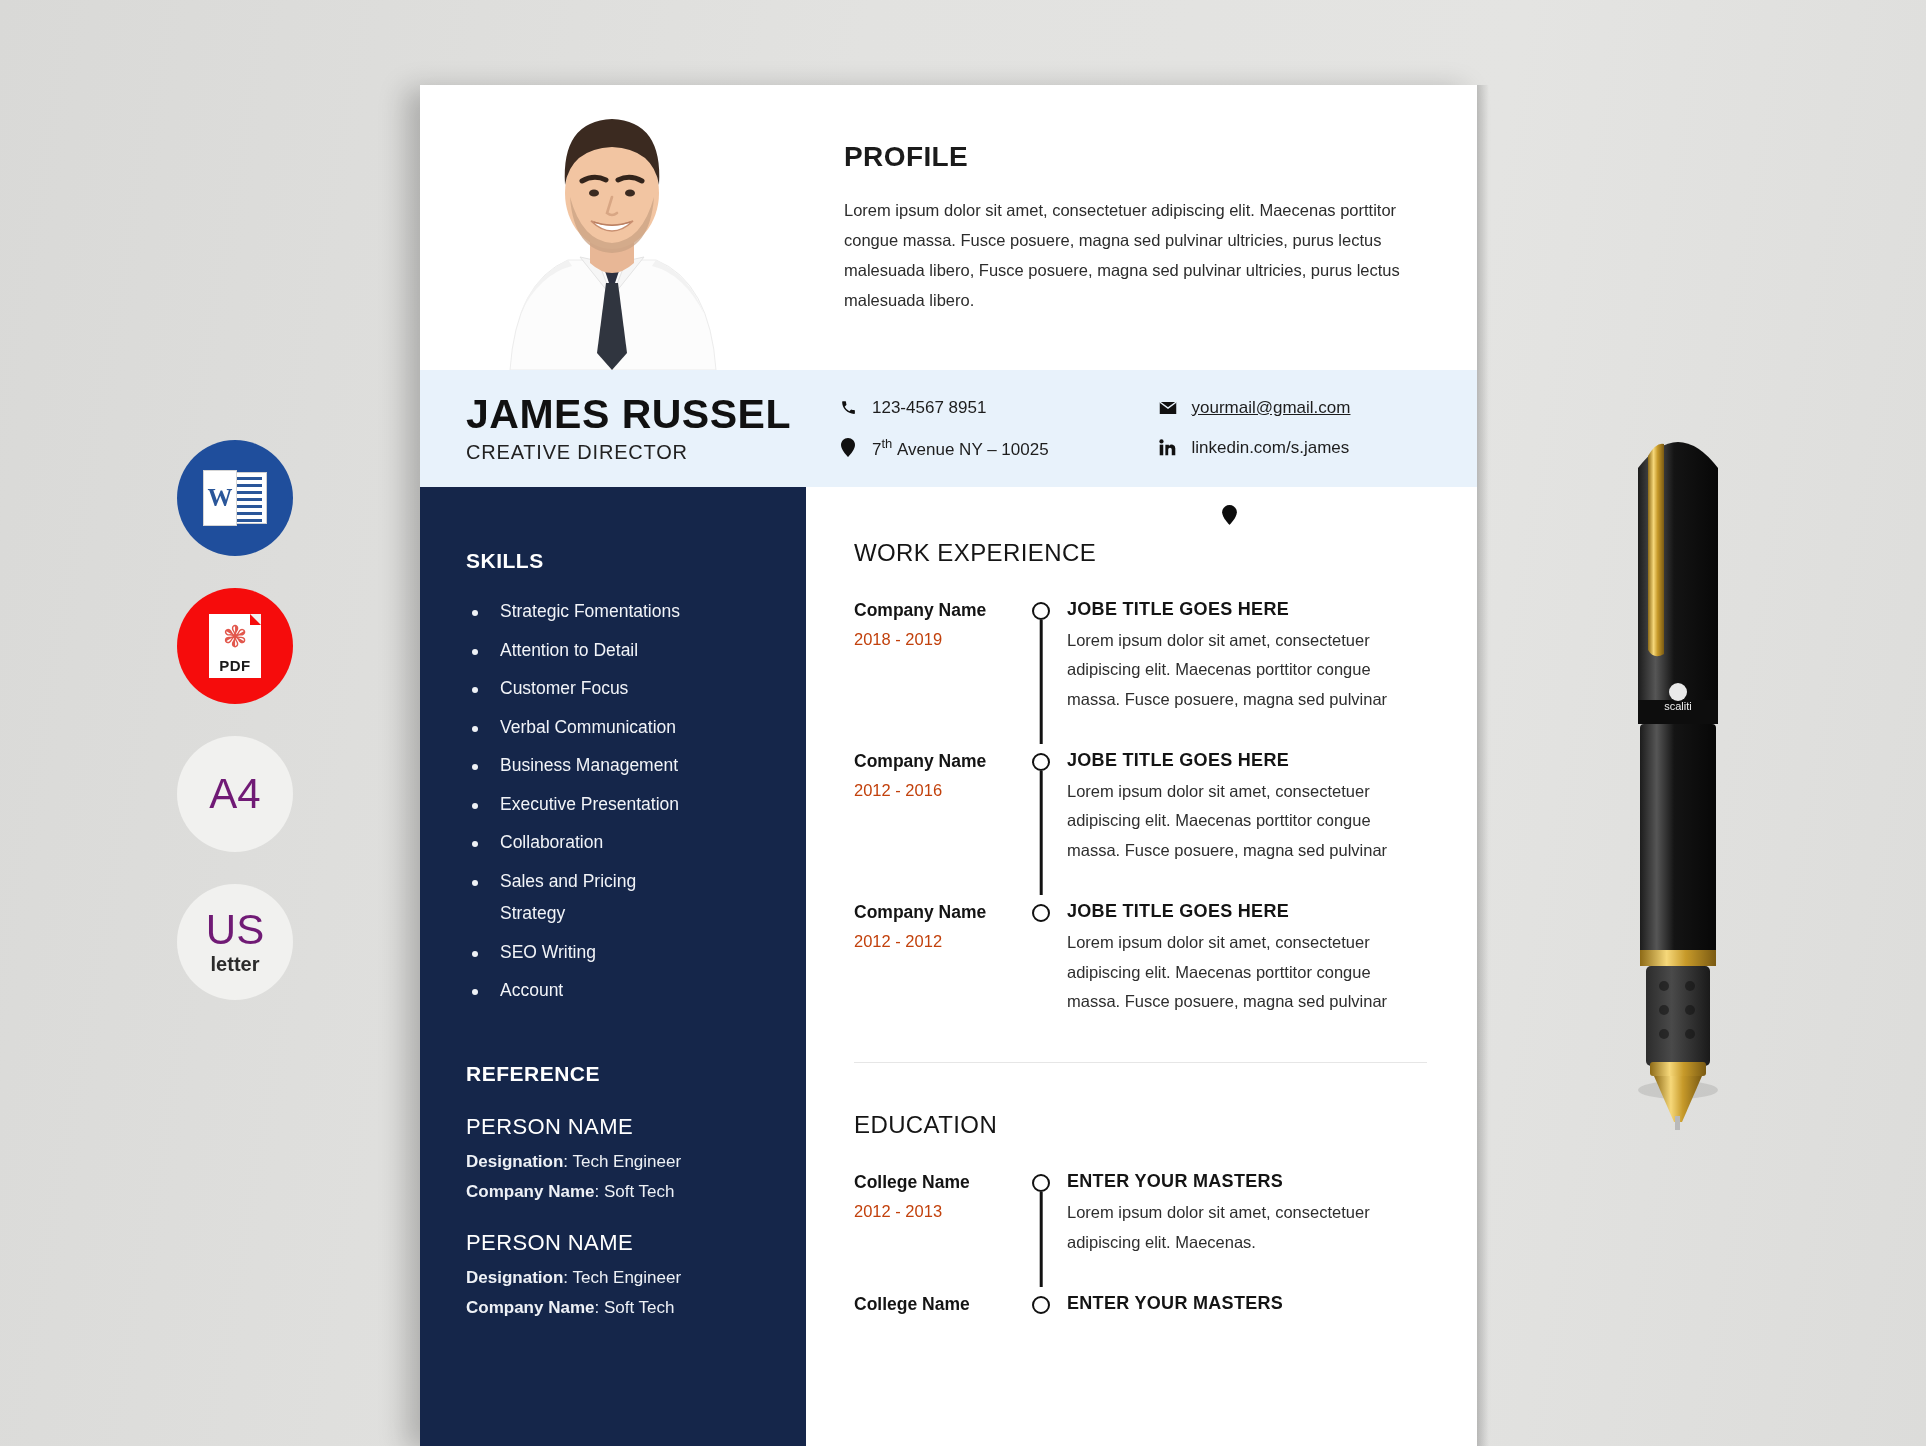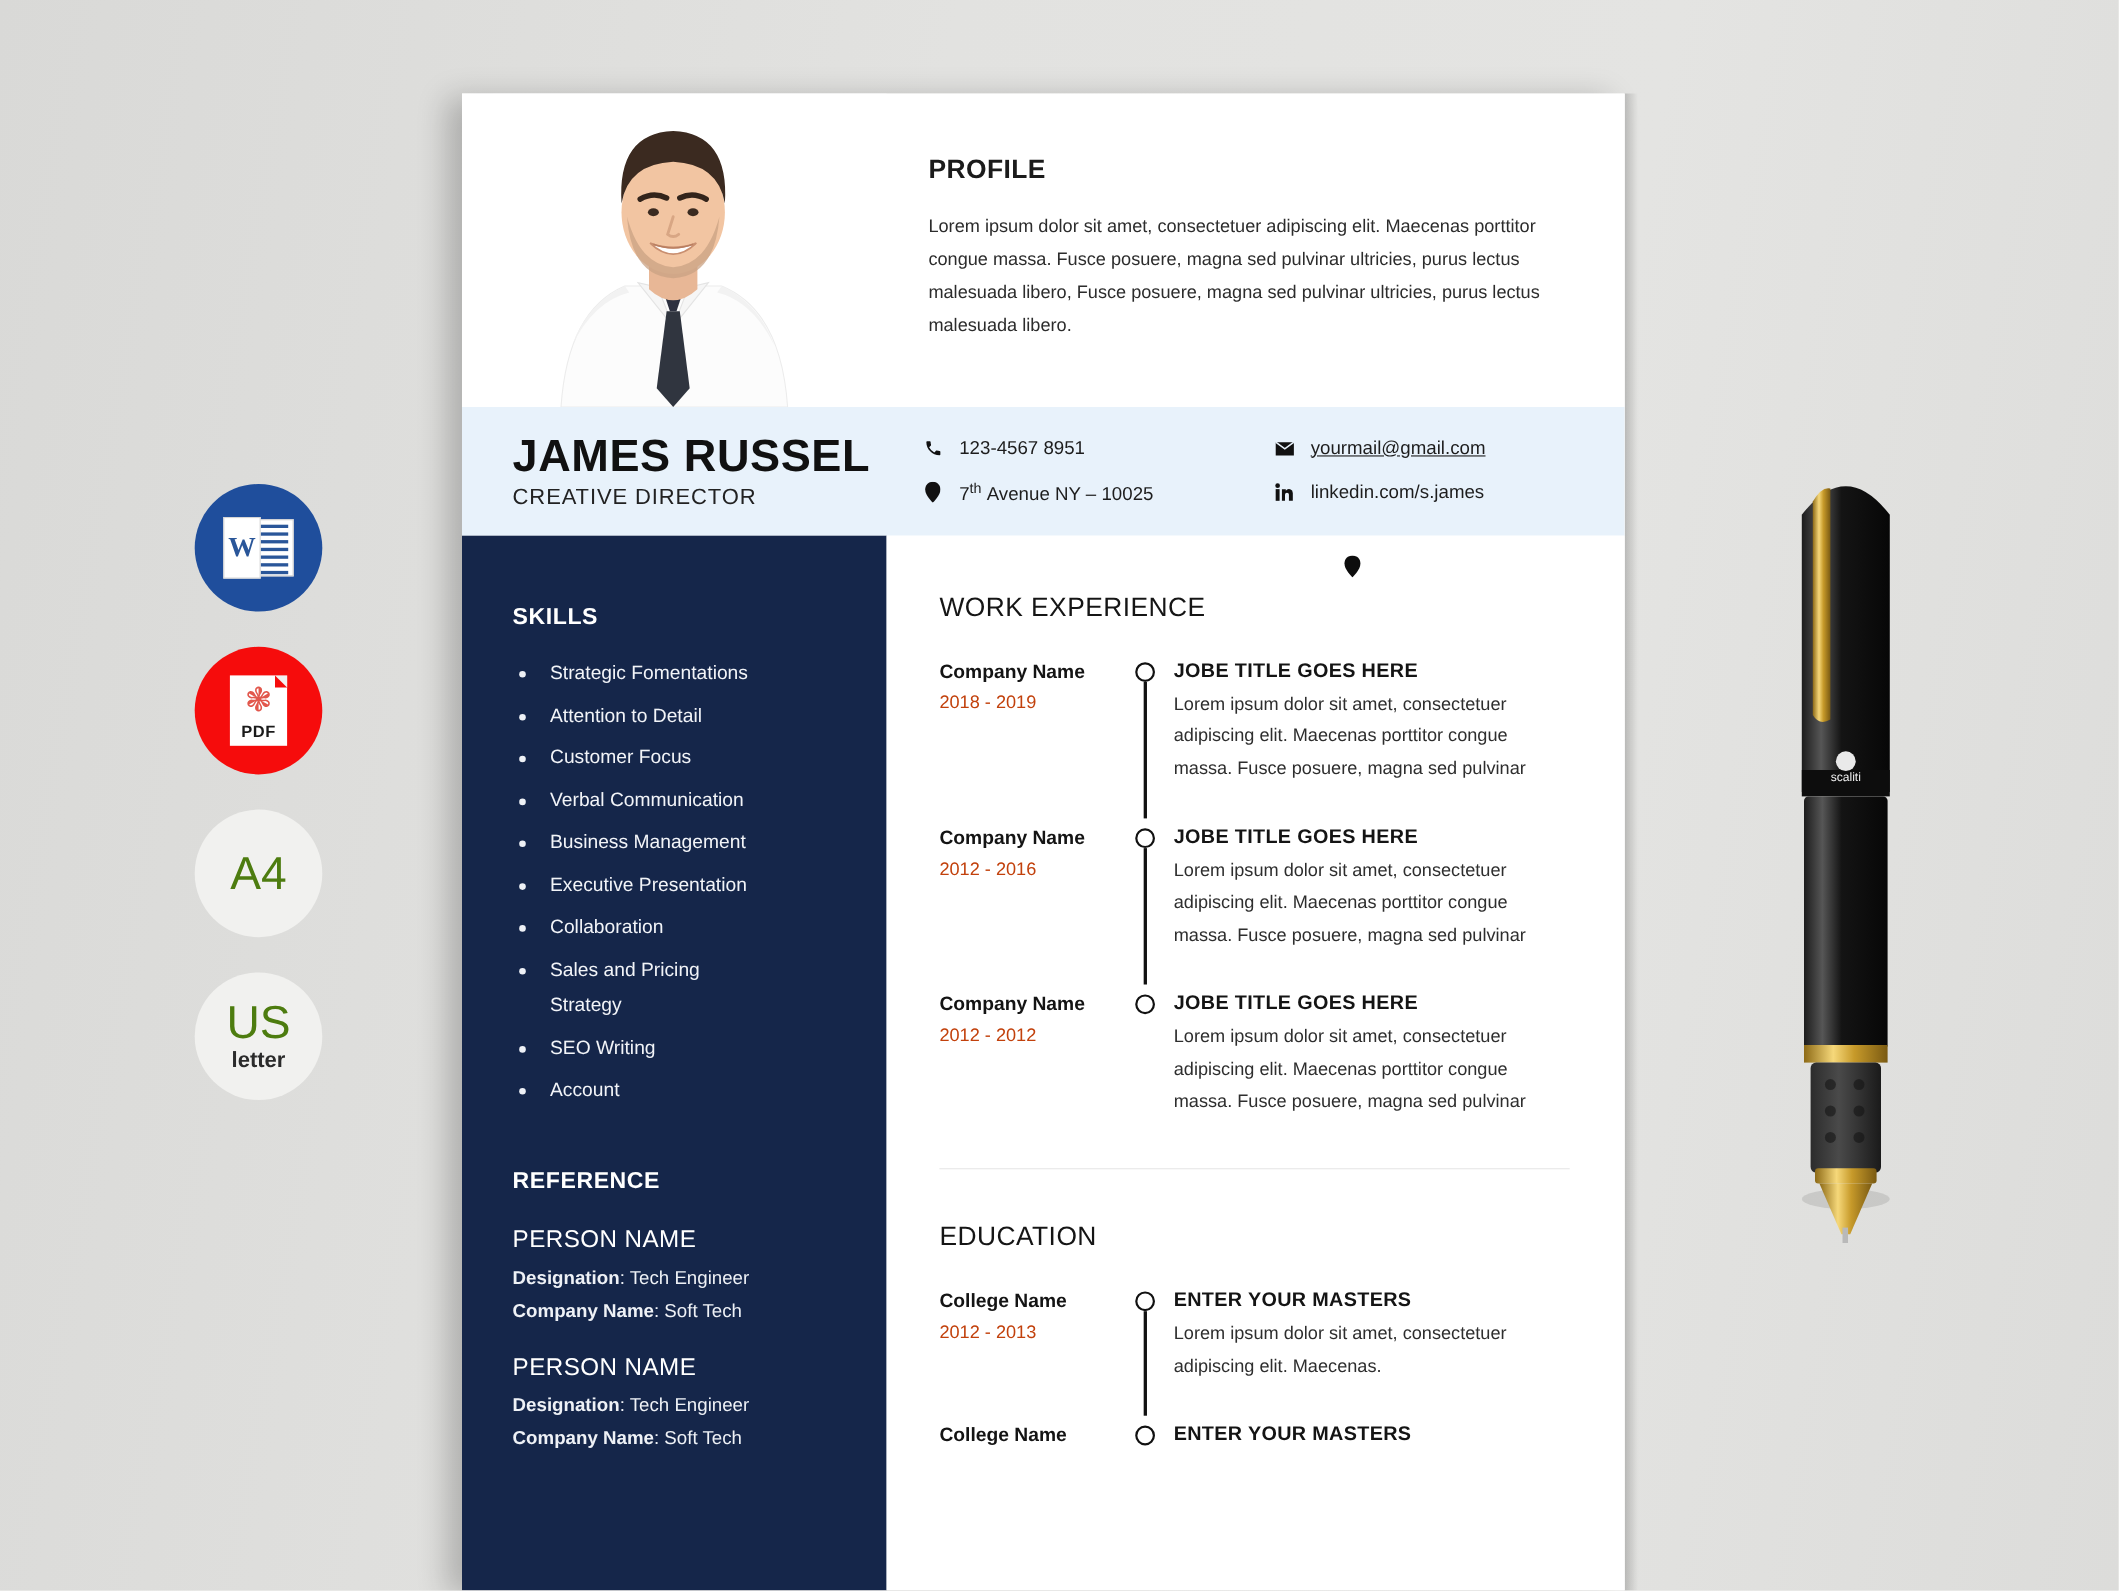--- a/index.html
+++ b/index.html
@@ -109,21 +109,21 @@
   }
   .pdf-glyph .pdflabel {
     font-size: 15px;
     font-weight: bold;
     color: #1a1a1a;
     letter-spacing: .5px;
   }
 
   .badge-plain .big {
     font-size: 42px;
-    color: #4d7c0f;
+    color: #701a75;
     line-height: 1;
     font-weight: 400;
   }
   .badge-plain .small {
     font-size: 20px;
     color: #2b2b2b;
     font-weight: bold;
     margin-top: 2px;
   }
 
@@ -162,21 +162,21 @@
     overflow: hidden;
     background: #fff;
   }
   .photo-col svg { position: absolute; left: 28px; bottom: 0; }
 
   .profile-col {
     flex: 1;
     padding: 56px 66px 0 38px;
   }
   .sec-title {
-    font-size: 24px;
+    font-size: 28px;
     font-weight: bold;
     letter-spacing: .4px;
     color: #1b1b1b;
   }
   .profile-text {
     margin-top: 22px;
     font-size: 16.5px;
     line-height: 1.82;
     color: #2c2c2c;
   }

